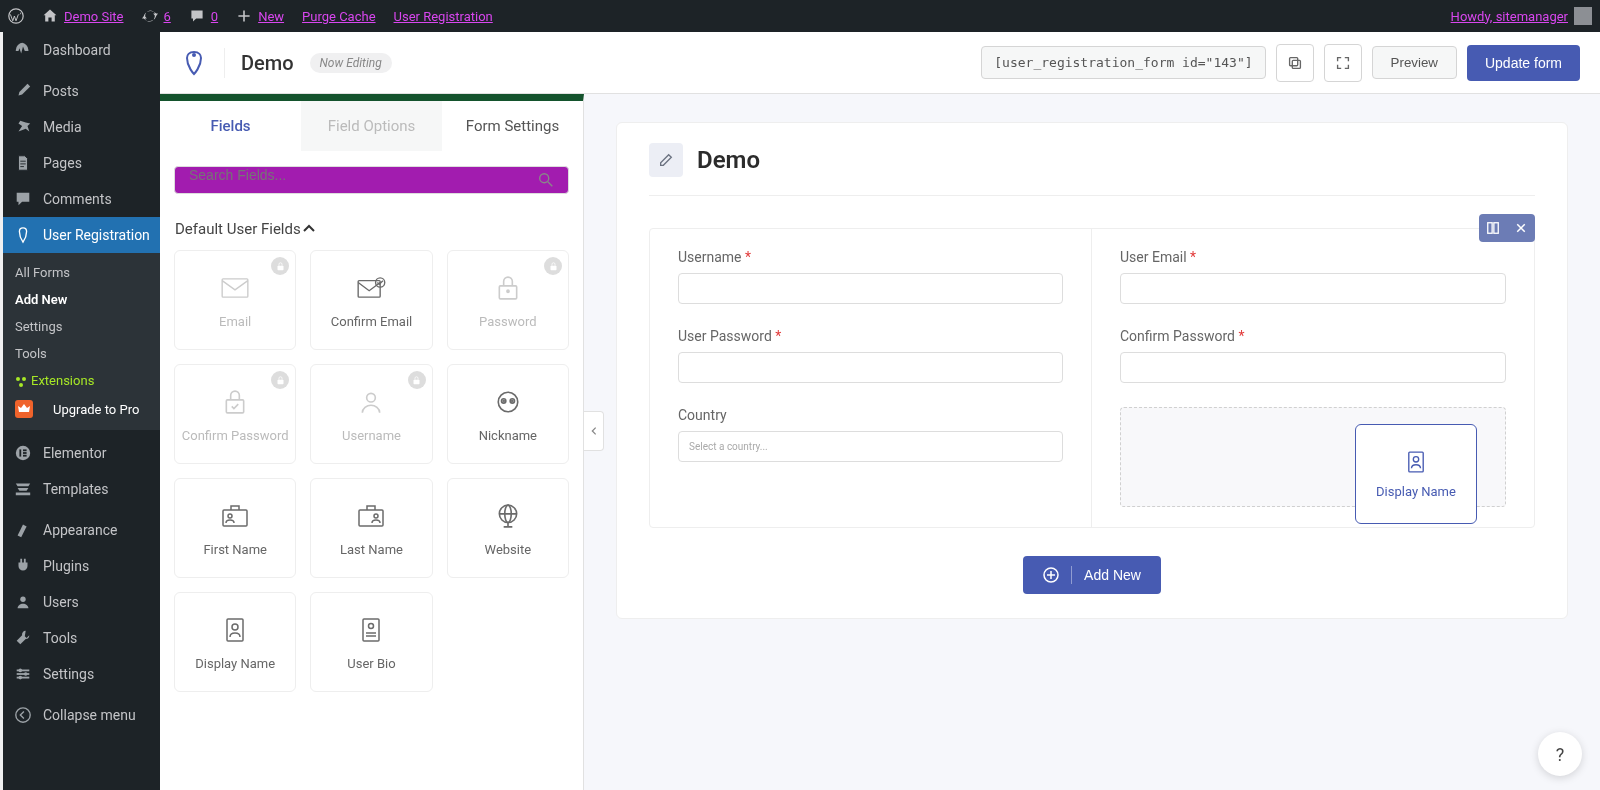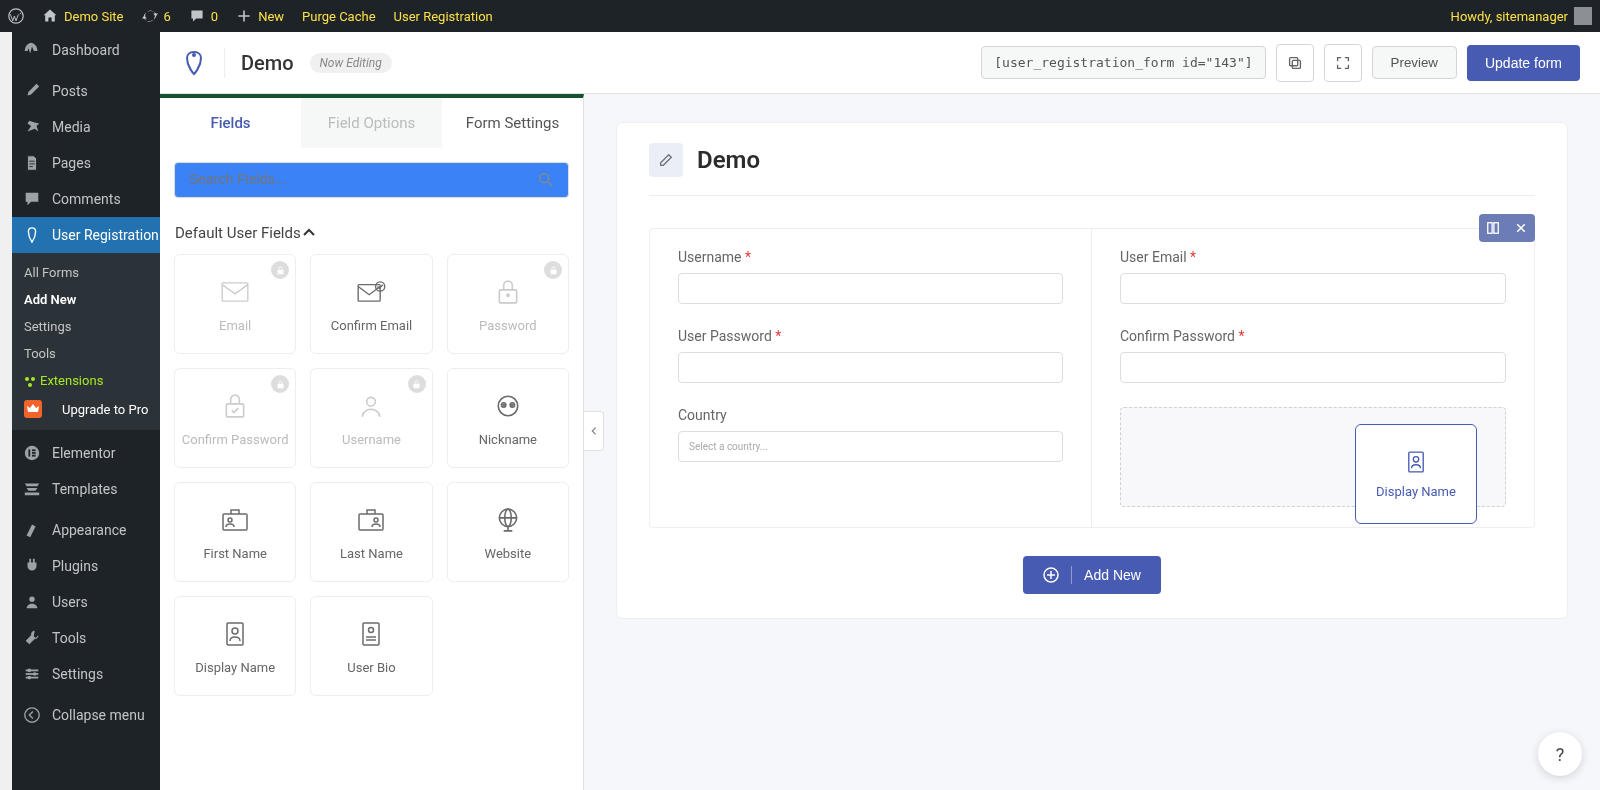--- a/index.html
+++ b/index.html
@@ -1,26 +1,26 @@
 <!DOCTYPE html>
 <html><head>
 <meta charset="utf-8">
 <style>
 * { box-sizing: border-box; margin: 0; padding: 0; }
 body { font-family: -apple-system, BlinkMacSystemFont, "Segoe UI", Roboto, sans-serif; background: #f0f0f1; overflow: hidden; width: 1600px; height: 790px; }
 
 
 .admin-bar { background: #1d2327; color: #c3c4c7; height: 32px; display: flex; align-items: center; justify-content: space-between; font-size: 13px; padding: 0 8px; }
 .admin-bar-left, .admin-bar-right { display: flex; align-items: center; gap: 18px; }
-.admin-bar-item { display: flex; align-items: center; gap: 6px; color: #fde047; cursor: pointer; }
+.admin-bar-item { display: flex; align-items: center; gap: 6px; color: #d946ef; cursor: pointer; text-decoration: underline; }
 .ab-icon { width: 16px; height: 16px; display: inline-flex; align-items: center; justify-content: center; }
 .avatar-sq { width: 18px; height: 18px; background: #8c8f94; }
 
 
-.sidebar { position: absolute; top: 32px; left: 12px; bottom: 0; width: 188px; background: #1d2327; color: #c3c4c7; font-size: 14px; }
+.sidebar { position: absolute; top: 32px; left: 3px; bottom: 0; width: 188px; background: #1d2327; color: #c3c4c7; font-size: 14px; }
 .menu-item { display: flex; align-items: center; gap: 10px; padding: 8px 10px; cursor: pointer; }
 .menu-item.active { background: #2271b1; color: #fff; position: relative; }
 .menu-item.active::after { content: ""; position: absolute; right: -8px; top: 50%; transform: translateY(-50%); border: 8px solid transparent; border-right-color: #f0f0f1; }
 .submenu { background: #2c3338; padding: 6px 0; }
 .submenu-item { padding: 6px 12px; font-size: 13px; color: #c3c4c7; cursor: pointer; }
 .submenu-item.current { color: #fff; font-weight: 600; }
 .submenu-item.ext { color: #a7e826; }
 .submenu-item.pro { color: #fff; display: flex; align-items: center; gap: 20px; }
 .pro-badge { background: #f0632b; width: 18px; height: 18px; display: inline-flex; align-items: center; justify-content: center; border-radius: 3px; }
 .menu-icon { width: 20px; height: 20px; display: inline-flex; align-items: center; justify-content: center; }
@@ -38,27 +38,27 @@
 .tb-right { display: flex; align-items: center; gap: 10px; }
 .shortcode-box { background: #f6f7f7; border: 1px solid #d5d5d5; border-radius: 4px; padding: 8px 12px; font-family: monospace; font-size: 13px; color: #555; min-width: 270px; }
 .icon-btn { width: 38px; height: 38px; border: 1px solid #d5d5d5; border-radius: 4px; background: #fff; display: inline-flex; align-items: center; justify-content: center; cursor: pointer; }
 .preview-btn { border: 1px solid #d5d5d5; background: #f6f7f7; padding: 8px 18px; border-radius: 4px; color: #555; cursor: pointer; }
 .update-btn { background: #475bb2; color: #fff; border: none; padding: 10px 18px; border-radius: 4px; font-size: 14px; cursor: pointer; }
 
 
 .builder-body { flex: 1; display: flex; overflow: hidden; }
 
 
-.left-panel { width: 424px; background: #fff; border-right: 1px solid #e1e1e1; display: flex; flex-direction: column; border-top: 4px solid #14532d; overflow-y: auto; position: relative; }
+.left-panel { width: 424px; background: #fff; border-right: 1px solid #e1e1e1; display: flex; flex-direction: column; border-top: 7px solid #14532d; overflow-y: auto; position: relative; }
 .panel-tabs { display: flex; }
 .panel-tab { flex: 1; text-align: center; padding: 16px 0; font-size: 15px; cursor: pointer; color: #555; }
 .panel-tab.active { color: #475bb2; font-weight: 500; }
 .panel-tab.disabled { color: #bbb; background: #f6f7f7; }
 .search-wrap { padding: 14px; }
-.search-wrap .srch { width: 100%; border: 1px solid #ddd; border-radius: 4px; padding: 8px 40px 10px 14px; font-size: 14px; background: #3b82f6; }
+.search-wrap .srch { width: 100%; border: 1px solid #ddd; border-radius: 4px; padding: 0 40px 10px 14px; font-size: 14px; background: #a21caf; }
 .search-wrap { position: relative; }
 .search-icon { position: absolute; right: 28px; top: 50%; transform: translateY(-50%); }
 .section-head { display: flex; justify-content: flex-start; align-items: center; padding: 12px 15px; font-size: 15px; color: #444; cursor: pointer; }
 .field-grid { display: grid; grid-template-columns: repeat(3, 1fr); gap: 14px; padding: 0 14px 14px; }
 .field-card { border: 1px solid #eee; border-radius: 6px; height: 100px; display: flex; flex-direction: column; align-items: center; justify-content: center; gap: 10px; position: relative; cursor: pointer; }
 .field-card.locked { color: #bbb; }
 .field-card .label { font-size: 13px; color: #666; }
 .field-card.locked .label { color: #bbb; }
 .lock-badge { position: absolute; top: 6px; right: 6px; width: 18px; height: 18px; background: #ddd; border-radius: 50%; display: flex; align-items: center; justify-content: center; }
 .field-icon { width: 32px; height: 32px; display: inline-flex; align-items: center; justify-content: center; color: #6b6b6b; }

